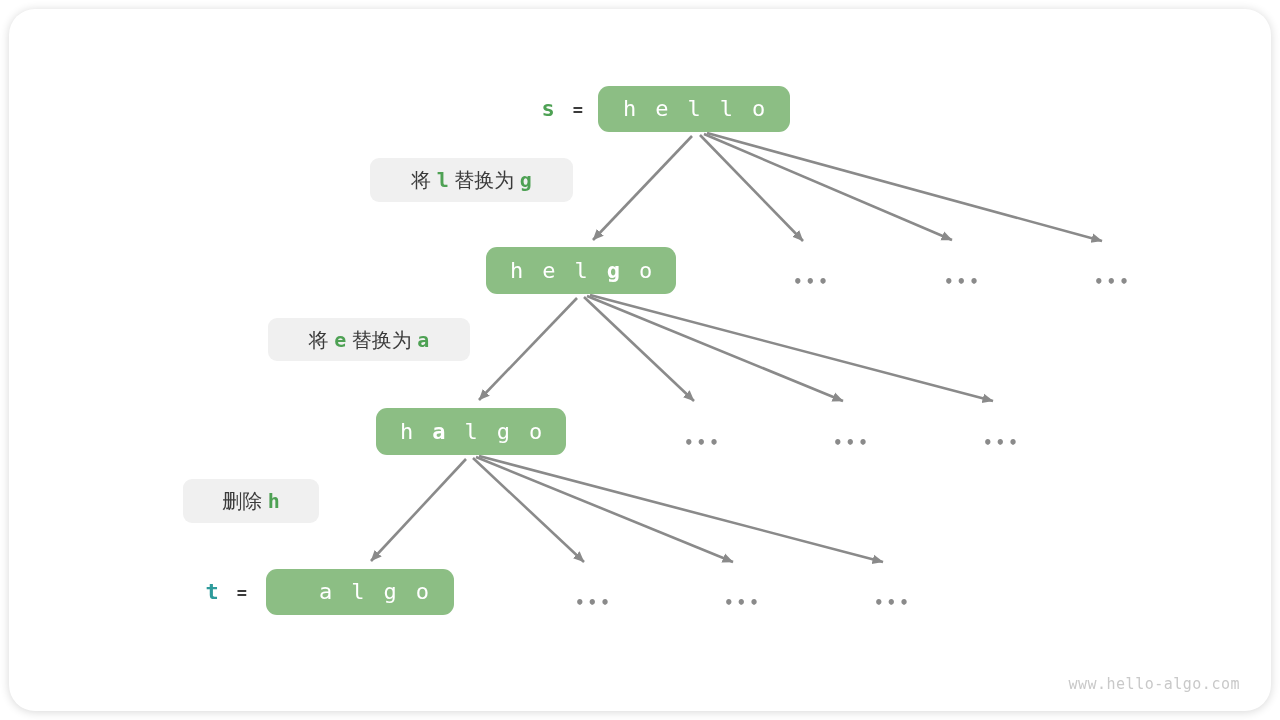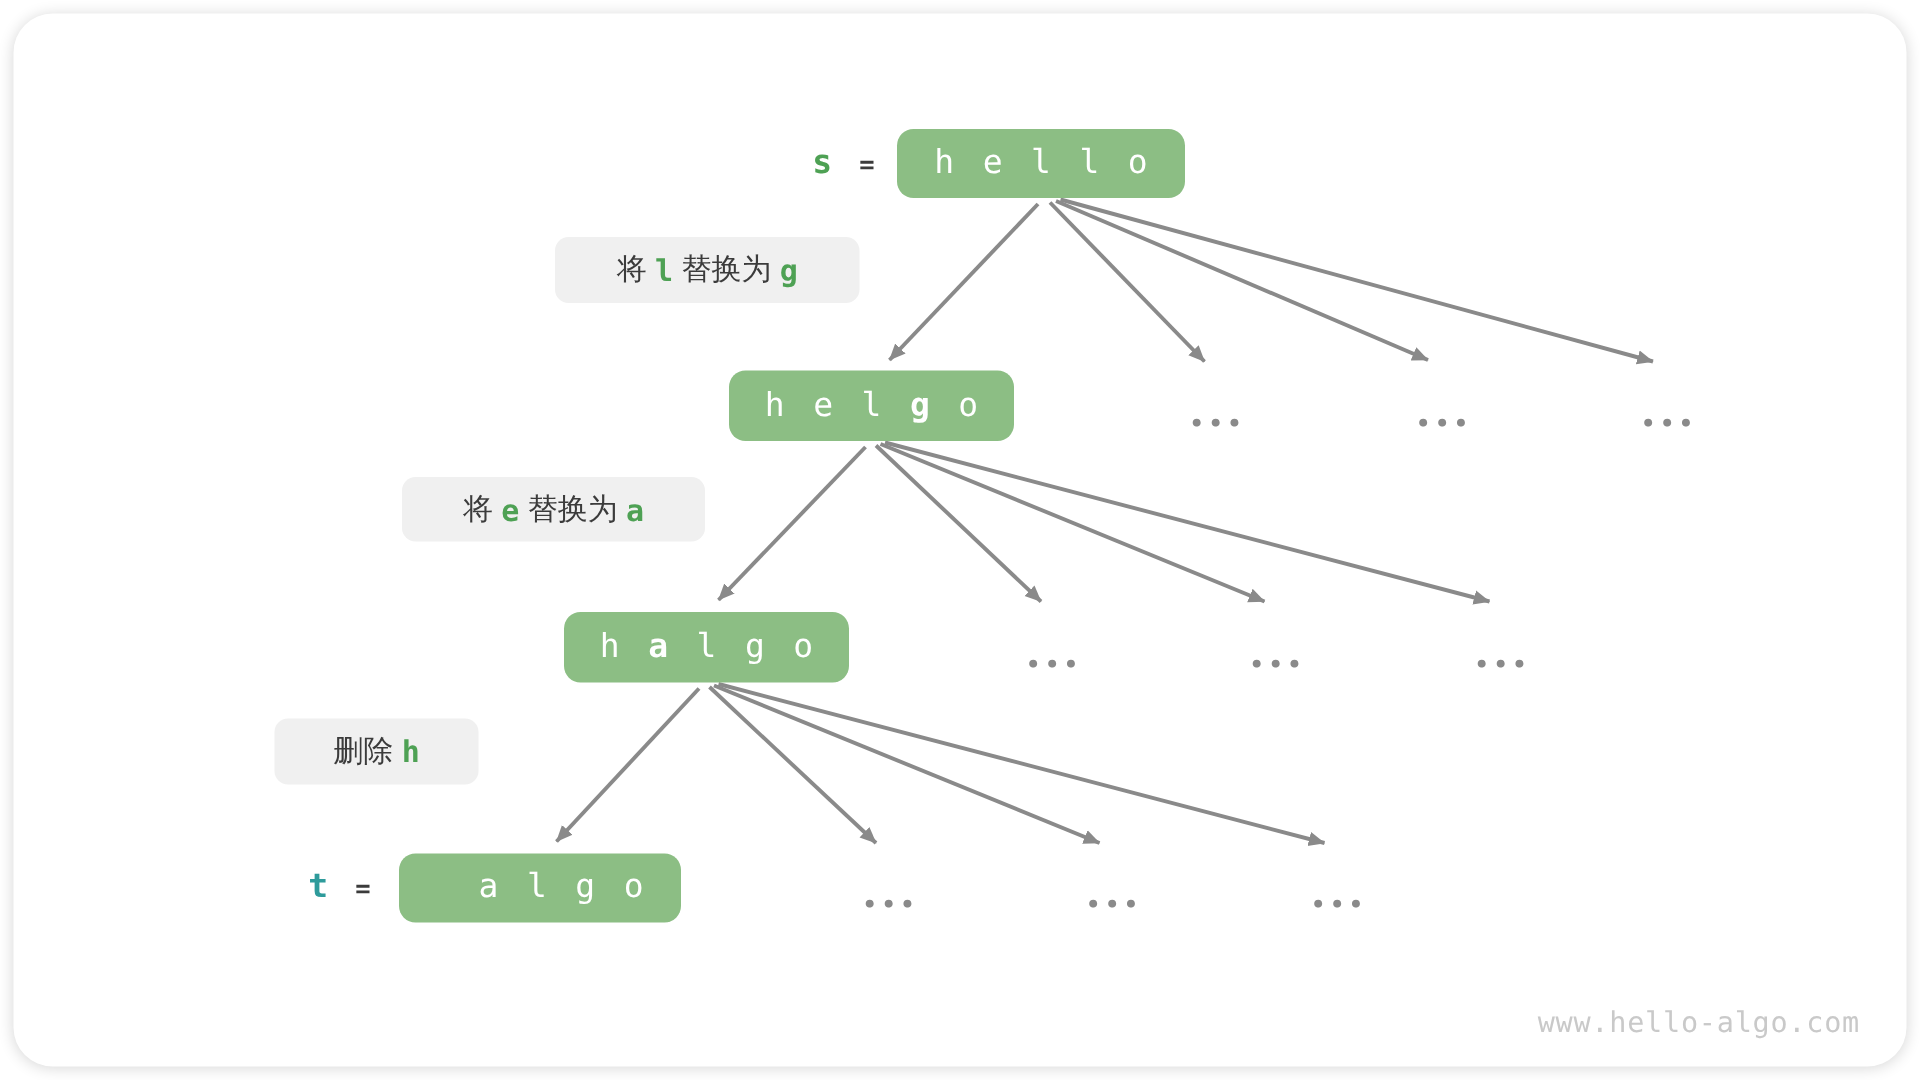--- a/index.html
+++ b/index.html
@@ -68,21 +68,21 @@
   }
   .ellipsis{
     position:absolute;width:40px;height:20px;text-align:center;
     font-family:"DejaVu Sans","Liberation Sans",sans-serif;
     font-weight:bold;font-size:15px;letter-spacing:3px;padding-left:3px;
     color:var(--arrow);line-height:20px;box-sizing:border-box;
   }
   .watermark{
     position:absolute;right:40px;bottom:27px;
     font-family:"DejaVu Sans Mono","Liberation Mono",monospace;
-    font-size:19px;color:var(--watermark);letter-spacing:0.5px;
+    font-size:15px;color:var(--watermark);letter-spacing:0.5px;
   }
 </style>
 </head>
 <body>
 
 <div class="card"></div>
 
 <div class="stage">
 
   <svg class="arrows" width="1280" height="720" viewBox="0 0 1280 720">

